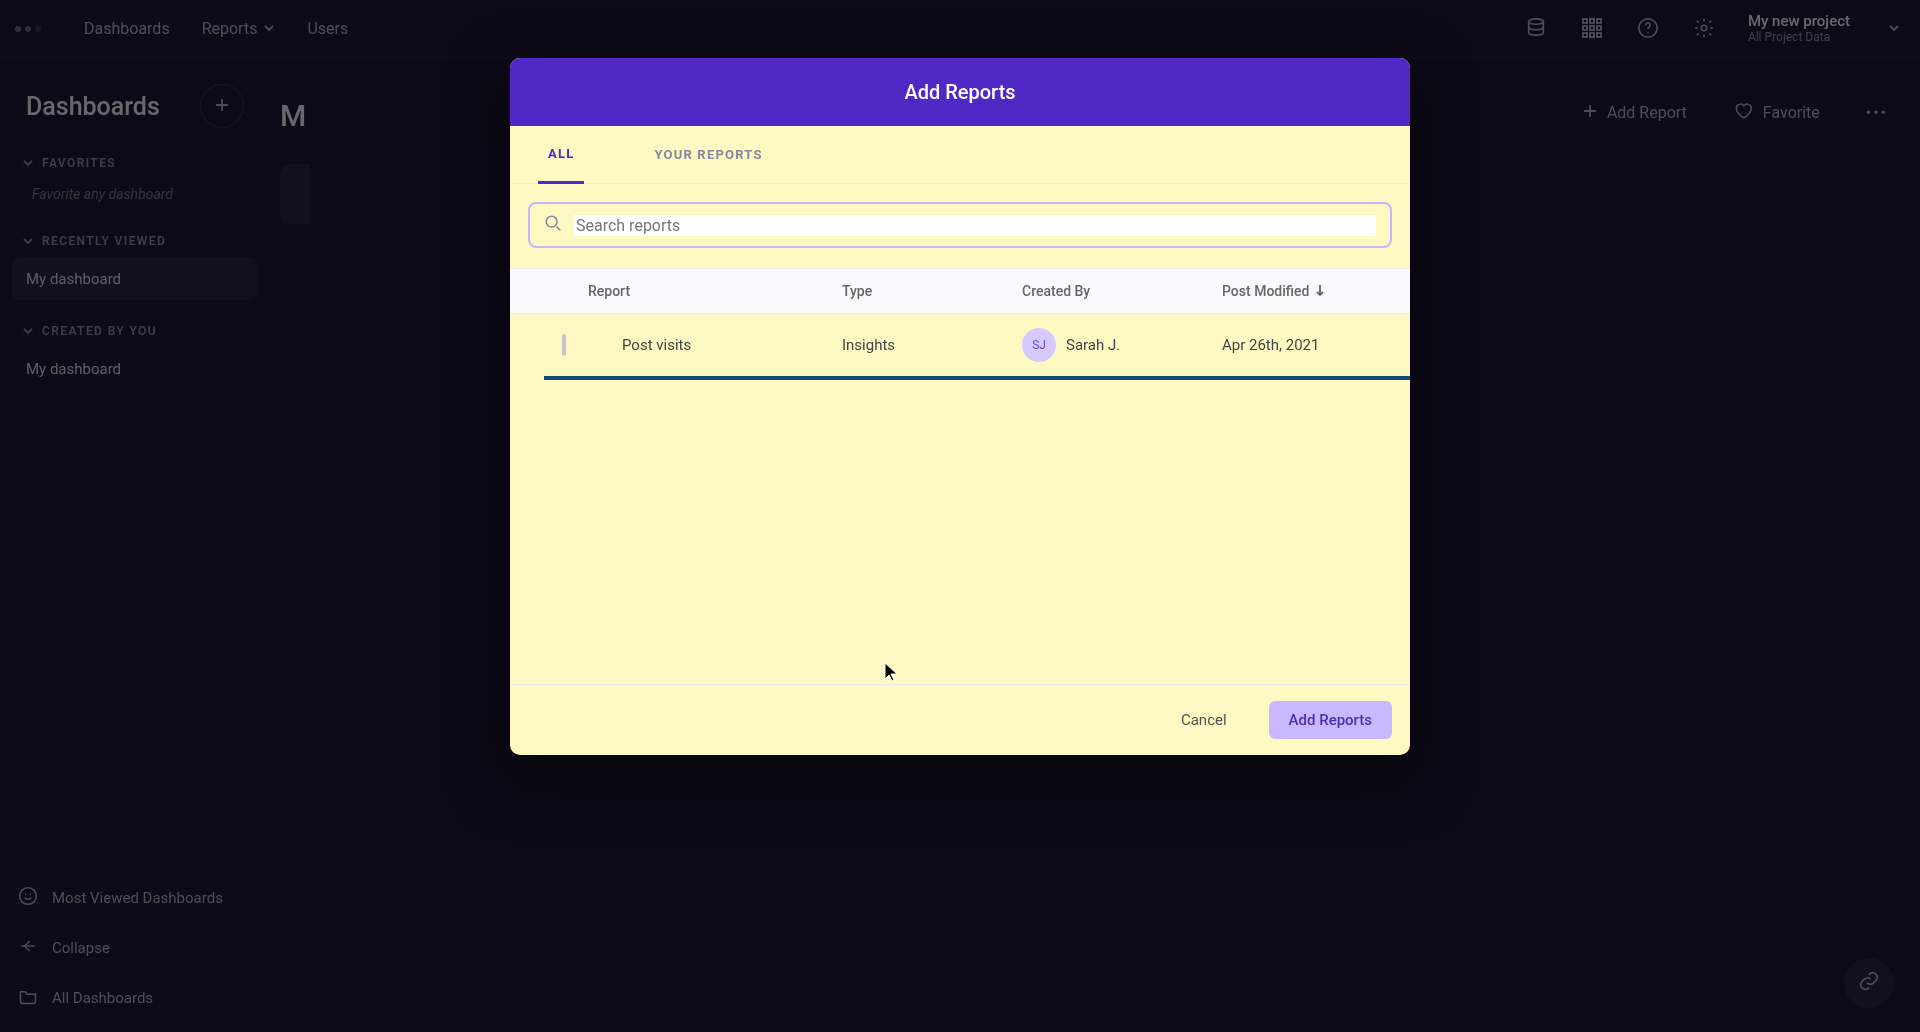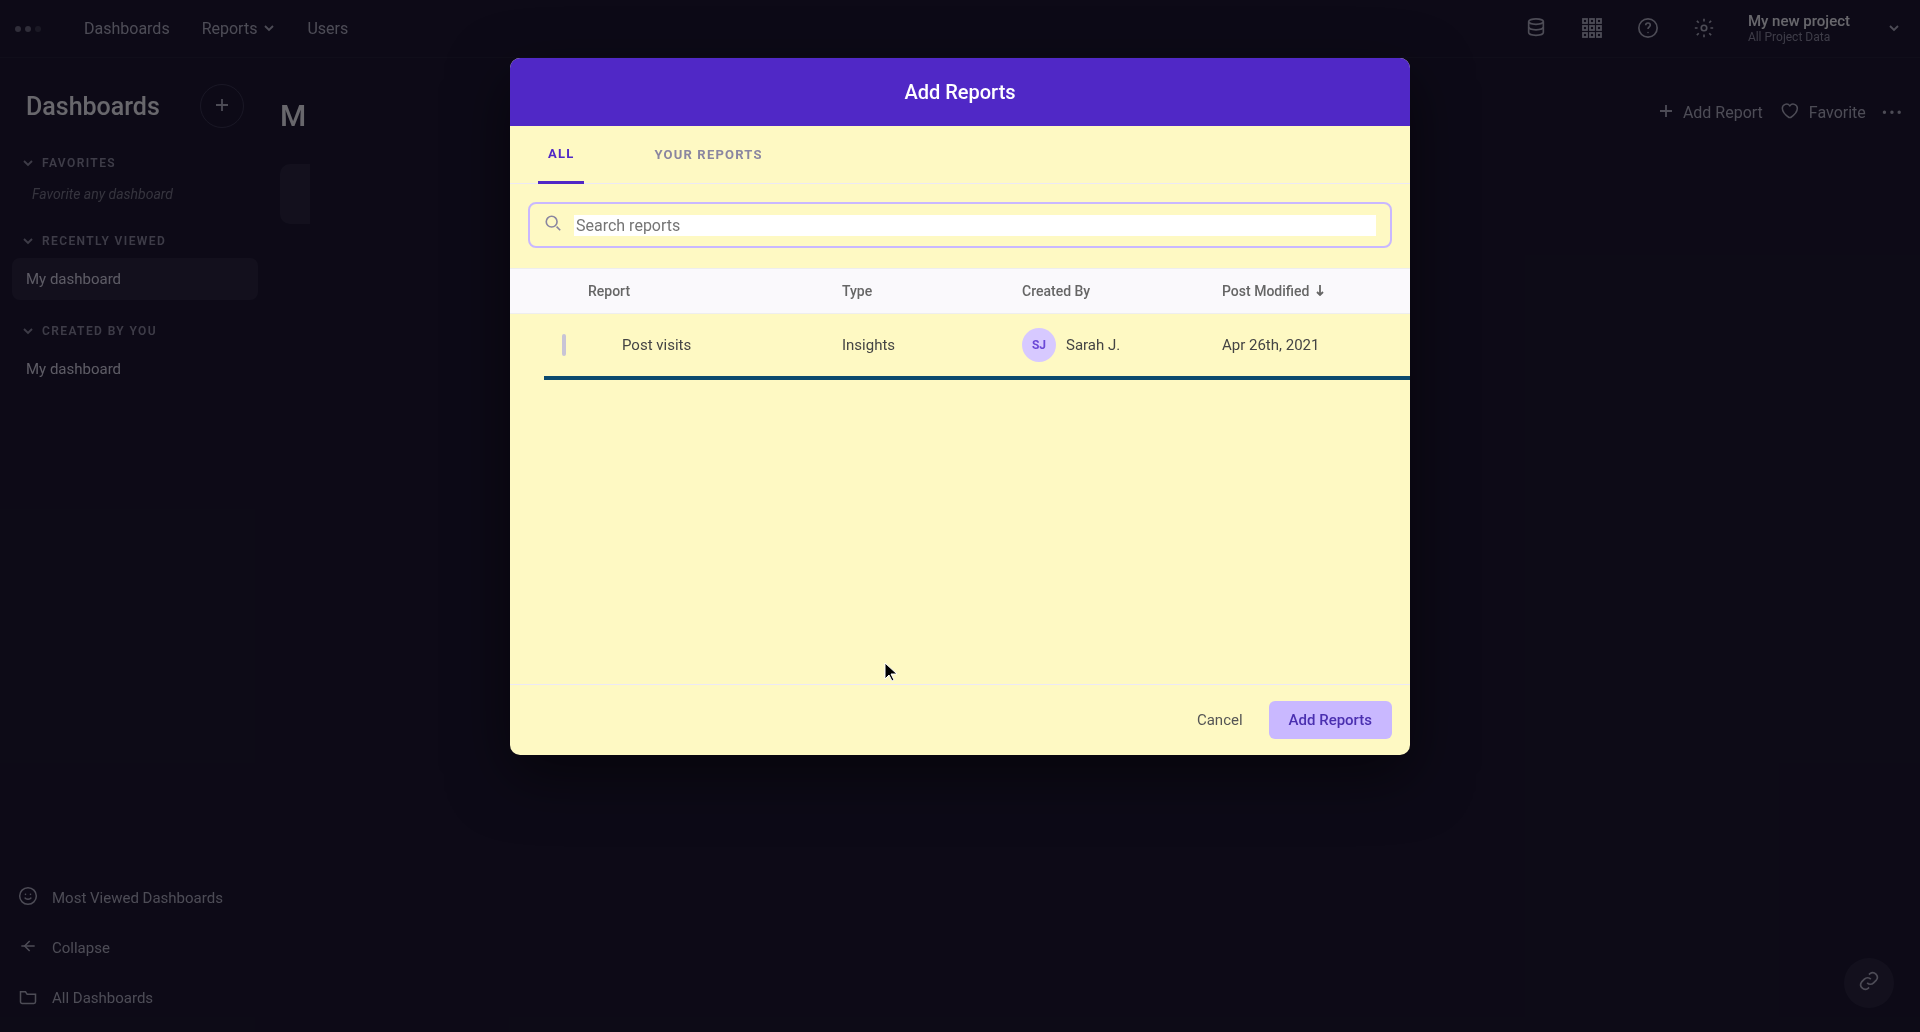--- a/index.html
+++ b/index.html
@@ -76,21 +76,21 @@
   .side-item{
     padding:12px 14px;border-radius:8px;font-size:15px;color:#cfcbe0;cursor:pointer;
   }
   .side-item.active{background:#2b2542;}
   .sidebar-bottom{margin-top:auto;display:flex;flex-direction:column;gap:6px;}
   .bottom-link{display:flex;align-items:center;gap:14px;padding:10px 6px;color:var(--text-dim);font-size:15px;cursor:pointer;}
 
   
   .main{flex:1;position:relative;background:#1d1833;}
   .mclip{position:absolute;left:10px;top:40px;color:#e6e4f0;font-size:30px;font-weight:500;}
-  .main-toolbar{position:absolute;right:16px;top:42px;display:flex;align-items:center;gap:16px;}
+  .main-toolbar{position:absolute;right:32px;top:42px;display:flex;align-items:center;gap:46px;}
   .mtb-btn{display:flex;align-items:center;gap:10px;color:var(--text-dim);font-size:16px;cursor:pointer;}
   .more-dots{letter-spacing:2px;}
   .tablet-strip{position:absolute;left:10px;top:106px;width:30px;height:60px;background:#2b2542;border-radius:10px 0 0 10px;}
 
   
   .link-pill{
     position:absolute;right:26px;bottom:24px;width:50px;height:50px;border-radius:25px;
     background:#2b2542;display:flex;align-items:center;justify-content:center;color:var(--text-dim);cursor:pointer;
   }
 
@@ -146,27 +146,27 @@
     padding:14px 18px;
     border-bottom:4px solid #0c4a6e;
     font-size:15px;color:#444;margin-left:34px;
   }
   .chk{width:20px;height:20px;border:2px solid #c8c4d6;border-radius:4px;cursor:pointer;}
   .creator{display:flex;align-items:center;gap:10px;}
   .av{
     width:34px;height:34px;border-radius:50%;
     background:#d7c9ff;color:#6b48d6;
     display:flex;align-items:center;justify-content:center;
-    font-size:12px;font-weight:700;
+    font-size:12px;font-weight:400;
   }
   .mbody{min-height:370px;}
   .mfooter{
     border-top:1px solid #ece9f5;
     display:flex;justify-content:flex-end;align-items:center;
-    gap:20px;padding:16px 18px;
+    gap:36px;padding:16px 18px;
   }
   .btn-text{background:none;border:none;font-size:15px;color:#555;cursor:pointer;padding:10px 6px;}
   .btn-primary{
     background:#c9b8ff;color:#4a2fb0;border:none;border-radius:6px;
     padding:10px 20px;font-size:15px;font-weight:500;cursor:pointer;
   }
 
   
   .cursor{
     position:absolute;left:884px;top:662px;width:14px;height:20px;pointer-events:none;

